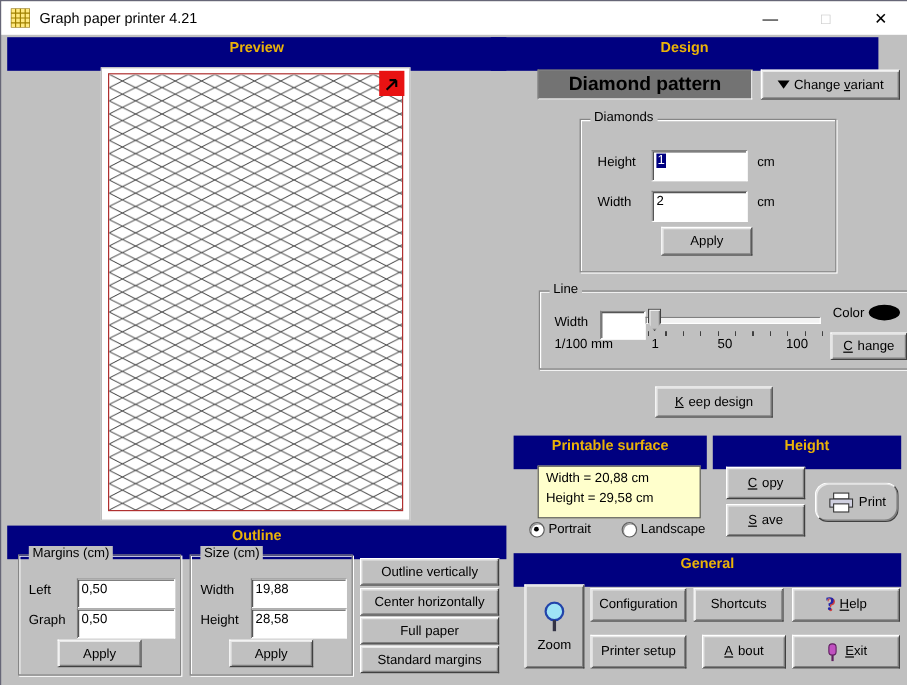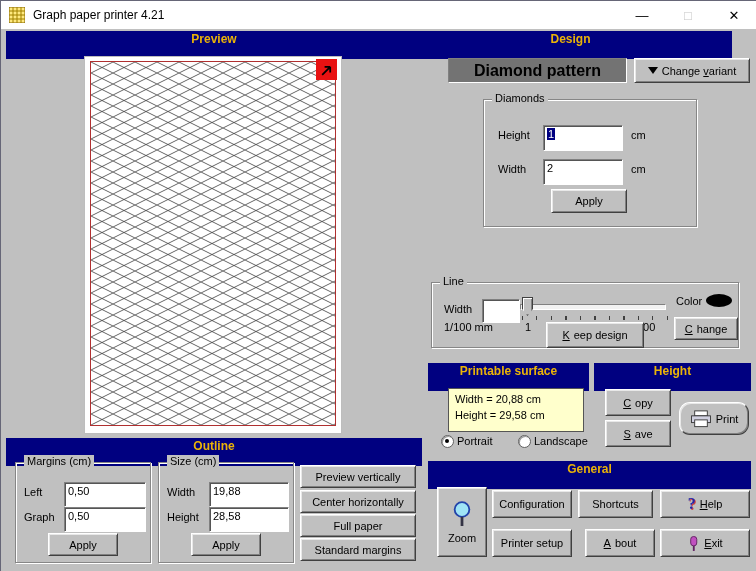--- a/index.html
+++ b/index.html
@@ -95,21 +95,21 @@
   <div class="inp" style="left:59px;top:25px;width:72px;height:20px;">
     <span class="sel">1</span>
   </div>
   <span class="lbl" style="left:147px;top:29px;">cm</span>
   <span class="lbl" style="left:14px;top:63px;">Width</span>
   <div class="inp" style="left:59px;top:59px;width:72px;height:20px;">2</div>
   <span class="lbl" style="left:147px;top:63px;">cm</span>
   <div class="btn" style="left:67px;top:89px;width:74px;height:22px;">Apply</div>
 </div>
 
-<div class="grp" style="left:430px;top:241px;width:306px;height:64px;margin-top:40px;">
+<div class="grp" style="left:448px;top:241px;width:306px;height:64px;">
   <span class="leg">Line</span>
   <span class="lbl" style="left:12px;top:20px;">Width</span>
   <div class="inp" style="left:50px;top:16px;width:30px;height:18px;"></div>
   <div class="slider" style="left:88px;top:14px;width:146px;height:18px;">
     <div class="channel"></div>
     <div class="thumb"></div>
   </div>
   <div class="ticks" style="left:90px;top:33px;width:146px;height:4px;"></div>
   <span class="lbl" style="left:12px;top:38px;">1/100 mm</span>
   <span class="lbl" style="left:93px;top:38px;">1</span>
@@ -159,21 +159,21 @@
 
 <div class="grp" style="left:157px;top:461px;width:134px;height:99px;">
   <span class="leg">Size (cm)</span>
   <span class="lbl" style="left:8px;top:23px;">Width</span>
   <div class="inp" style="left:50px;top:19px;width:72px;height:19px;">19,88</div>
   <span class="lbl" style="left:8px;top:48px;">Height</span>
   <div class="inp" style="left:50px;top:44px;width:72px;height:19px;">28,58</div>
   <div class="btn" style="left:32px;top:70px;width:68px;height:21px;">Apply</div>
 </div>
 
-<div class="btn" style="left:299px;top:464px;width:114px;height:21px;">Preview vertically</div>
+<div class="btn" style="left:299px;top:464px;width:114px;height:21px;">Outline vertically</div>
 <div class="btn" style="left:299px;top:489px;width:114px;height:21px;">Center horizontally</div>
 <div class="btn" style="left:299px;top:513px;width:114px;height:21px;">Full paper</div>
 <div class="btn" style="left:299px;top:537px;width:114px;height:21px;">Standard margins</div>
 
 <div class="hdr" style="left:427px;top:460px;width:323px;">General</div>
 
 <div class="btn" style="left:436px;top:486px;width:48px;height:68px;flex-direction:column;gap:3px;">
   <svg viewBox="0 0 24 30" width="22" height="28">
     <ellipse cx="12" cy="9" rx="8" ry="8" fill="#9fe4f6" stroke="#2244aa" stroke-width="2"></ellipse>
     <rect x="10.5" y="17" width="3" height="10" fill="#333344"></rect>

